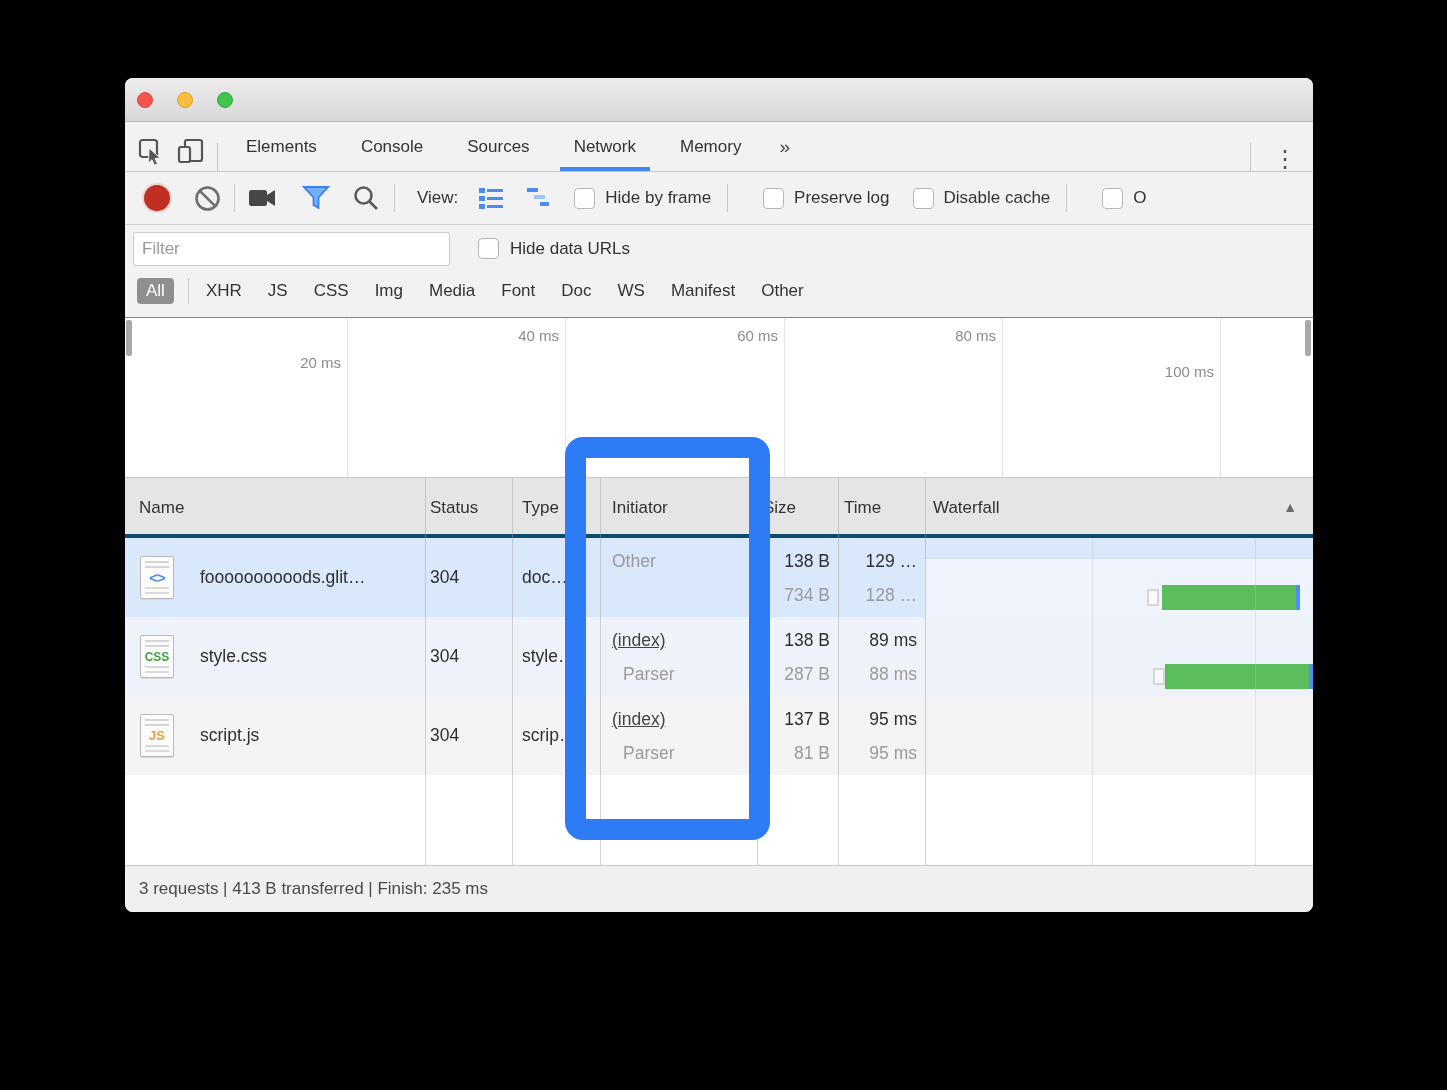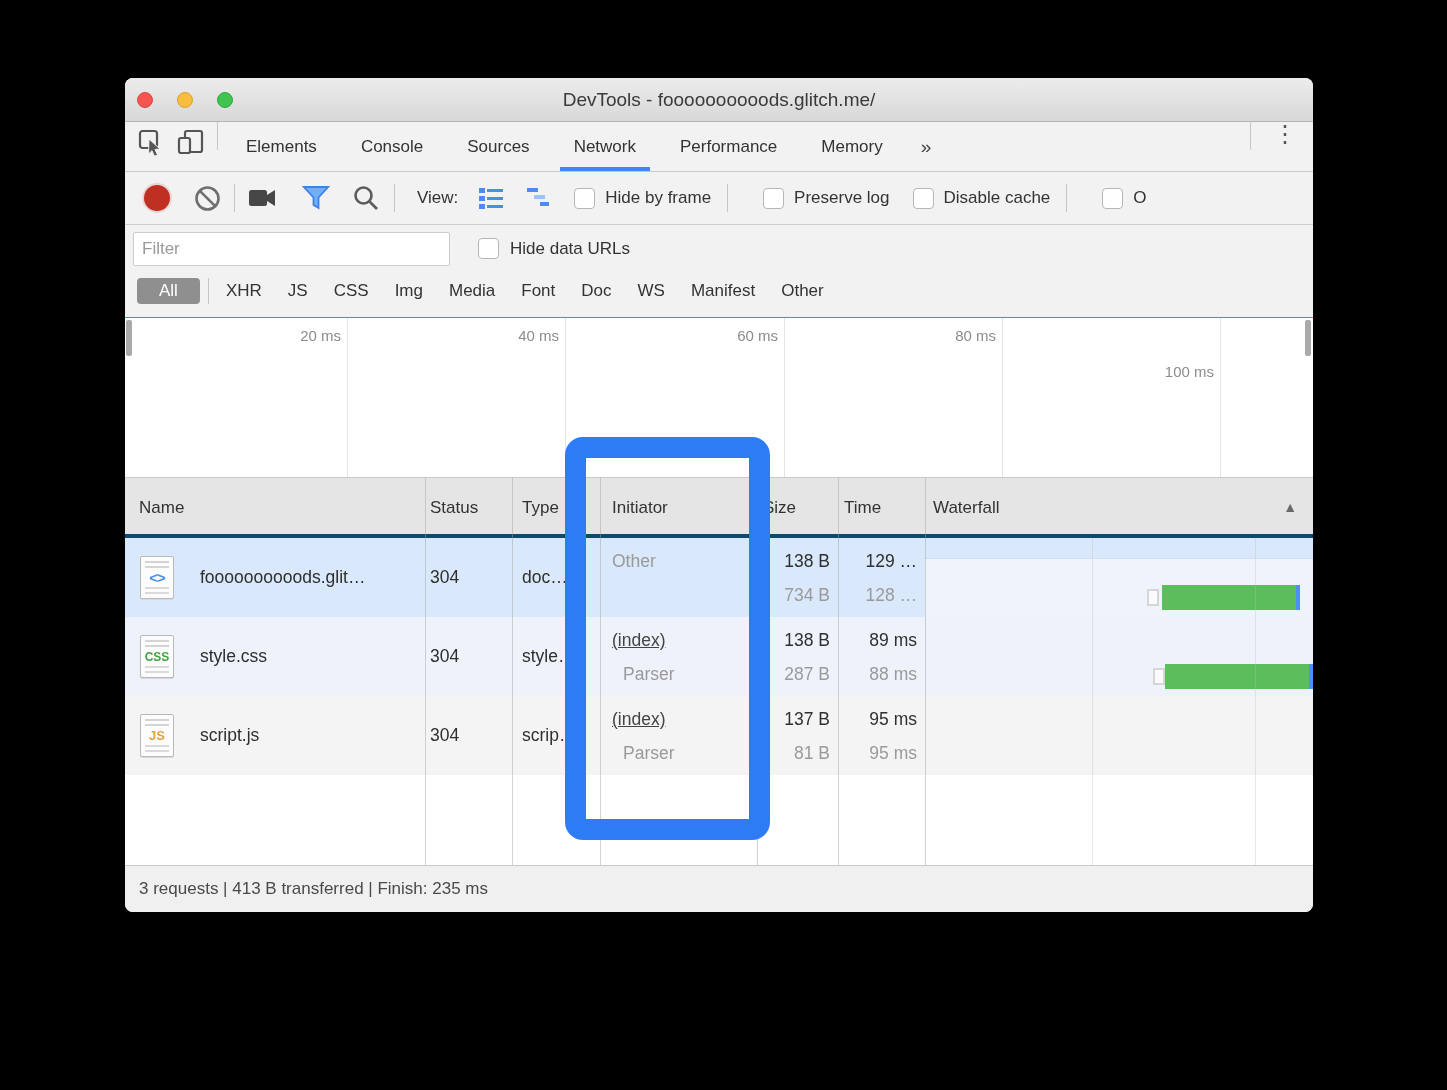--- a/index.html
+++ b/index.html
@@ -18,21 +18,21 @@
     display:flex; align-items:center; justify-content:center; }
   .titlebar .title { font-size:19px; color:#3a3a3a; }
   .lights { position:absolute; left:12px; top:14px; display:flex; gap:24px; }
   .light { width:16px; height:16px; border-radius:50%; }
   .light.red { background:#f4564f; border:1px solid #dd4741; }
   .light.yellow { background:#f8bd3f; border:1px solid #dfa023; }
   .light.green { background:#3ec44f; border:1px solid #2fab3e; }
 
   
   .tabbar { position:absolute; left:0; top:44px; width:100%; height:50px;
-    background:#f2f2f2; border-bottom:1px solid #c9c9c9; display:flex; align-items:flex-start; }
+    background:#f2f2f2; border-bottom:1px solid #c9c9c9; display:flex; align-items:flex-end; }
   .tabbar .tool { display:flex; align-items:center; justify-content:center; width:40px; height:40px; }
   .vsep { width:1px; height:28px; background:#c6c6c6; margin:0 6px; }
   .tabs { display:flex; height:100%; align-items:stretch; }
   .tab { display:flex; align-items:center; padding:0 22px; font-size:17px; color:#333; position:relative; cursor:default; }
   .tab.active::after { content:""; position:absolute; left:8px; right:8px; bottom:0; height:4px; background:#4285f4; }
   .tab.overflow { padding:0 16px; font-size:19px; color:#444; }
   .spacer { flex:1; }
   .kebab { font-size:24px; color:#555; padding:0 16px; line-height:1; }
 
   
@@ -47,21 +47,21 @@
   
   .filterpanel { position:absolute; left:0; top:147px; width:100%; height:93px;
     background:#f2f2f2; border-bottom:1px solid #ec4899; }
   .filter-input { position:absolute; left:8px; top:7px; width:317px; height:34px;
     border:1px solid #ccc; border-radius:2px; background:#fff; font-size:17px; padding:0 8px;
     font-family:"Liberation Sans","DejaVu Sans",sans-serif; color:#333; }
   .filter-input::placeholder { color:#9a9a9a; }
   .hide-urls { position:absolute; left:353px; top:13px; display:flex; align-items:center; gap:11px; font-size:17px; color:#333; }
   .chiprow { position:absolute; left:12px; top:53px; display:flex; align-items:center; }
   .chip { font-size:17px; color:#333; padding:3px 13px; }
-  .chip.selected { background:#8f8f8f; color:#fff; border-radius:4px; padding:3px 22px; margin-right:4px; }
+  .chip.selected { background:#8f8f8f; color:#fff; border-radius:4px; padding:3px 9px; margin-right:10px; }
   .chip-sep { width:1px; height:26px; background:#c6c6c6; margin:0 4px; }
 
   
   .overview { position:absolute; left:0; top:240px; width:100%; height:160px; background:#fff; border-bottom:1px solid #c9c9c9; }
   .ov-grid { position:absolute; top:0; bottom:0; width:1px; background:#e4e4e4; }
   .ov-tick { position:absolute; top:9px; font-size:15px; color:#8c8c8c; }
   .ov-handle { position:absolute; top:2px; width:6px; height:36px; background:#a9a9a9; border-radius:2px; }
 
   
   .thead { position:absolute; left:0; top:400px; width:100%; height:60px;
@@ -124,21 +124,20 @@
 <div class="stage">
 
 <div class="window">
 
   <div class="titlebar">
     <div class="lights">
       <div class="light red"></div>
       <div class="light yellow"></div>
       <div class="light green"></div>
     </div>
-    <div class="title">DevTools - foooooooooods.glitch.me/</div>
   </div>
 
   <div class="tabbar">
     <div class="tool" style="margin-left:6px;">
       <span>
         <svg width="27" height="27" viewBox="0 0 27 27">
           <rect x="2" y="2" width="17" height="17" rx="2.5" fill="none" stroke="#555" stroke-width="2.2"></rect>
           <path d="M11 10 L22 20 L17 20.5 L19.6 26 L16.4 27.2 L14 21.7 L10.6 25 Z" fill="#555" stroke="#f2f2f2" stroke-width="1"></path>
         </svg>
       </span>
@@ -150,21 +149,20 @@
           <rect x="2" y="10" width="11" height="15" rx="2" fill="#f2f2f2" stroke="#555" stroke-width="2.2"></rect>
         </svg>
       </span>
     </div>
     <div class="vsep"></div>
     <div class="tabs">
       <div class="tab">Elements</div>
       <div class="tab">Console</div>
       <div class="tab">Sources</div>
       <div class="tab active">Network</div>
-      <div class="tab">Performance</div>
       <div class="tab">Memory</div>
       <div class="tab overflow">»</div>
     </div>
     <div class="spacer"></div>
     <div class="vsep"></div>
     <div class="kebab">⋮</div>
   </div>
 
   <div class="toolbar">
     <div class="record"></div>
@@ -264,21 +262,21 @@
       <div class="chip">Other</div>
     </div>
   </div>
 
   <div class="overview">
     <div class="ov-grid" style="left:222px;"></div>
     <div class="ov-grid" style="left:440px;"></div>
     <div class="ov-grid" style="left:659px;"></div>
     <div class="ov-grid" style="left:877px;"></div>
     <div class="ov-grid" style="left:1095px;"></div>
-    <span class="ov-tick" style="right:972px;">20 ms</span>
+    <span class="ov-tick" style="right:972px;margin-top:27px;">20 ms</span>
     <span class="ov-tick" style="right:754px;">40 ms</span>
     <span class="ov-tick" style="right:535px;">60 ms</span>
     <span class="ov-tick" style="right:317px;">80 ms</span>
     <span class="ov-tick" style="right:99px;margin-top:36px;">100 ms</span>
     <div class="ov-handle" style="left:1px;"></div>
     <div class="ov-handle" style="right:2px;"></div>
   </div>
 
   <div class="thead">
     <div class="th" style="left:14px;">Name</div>

